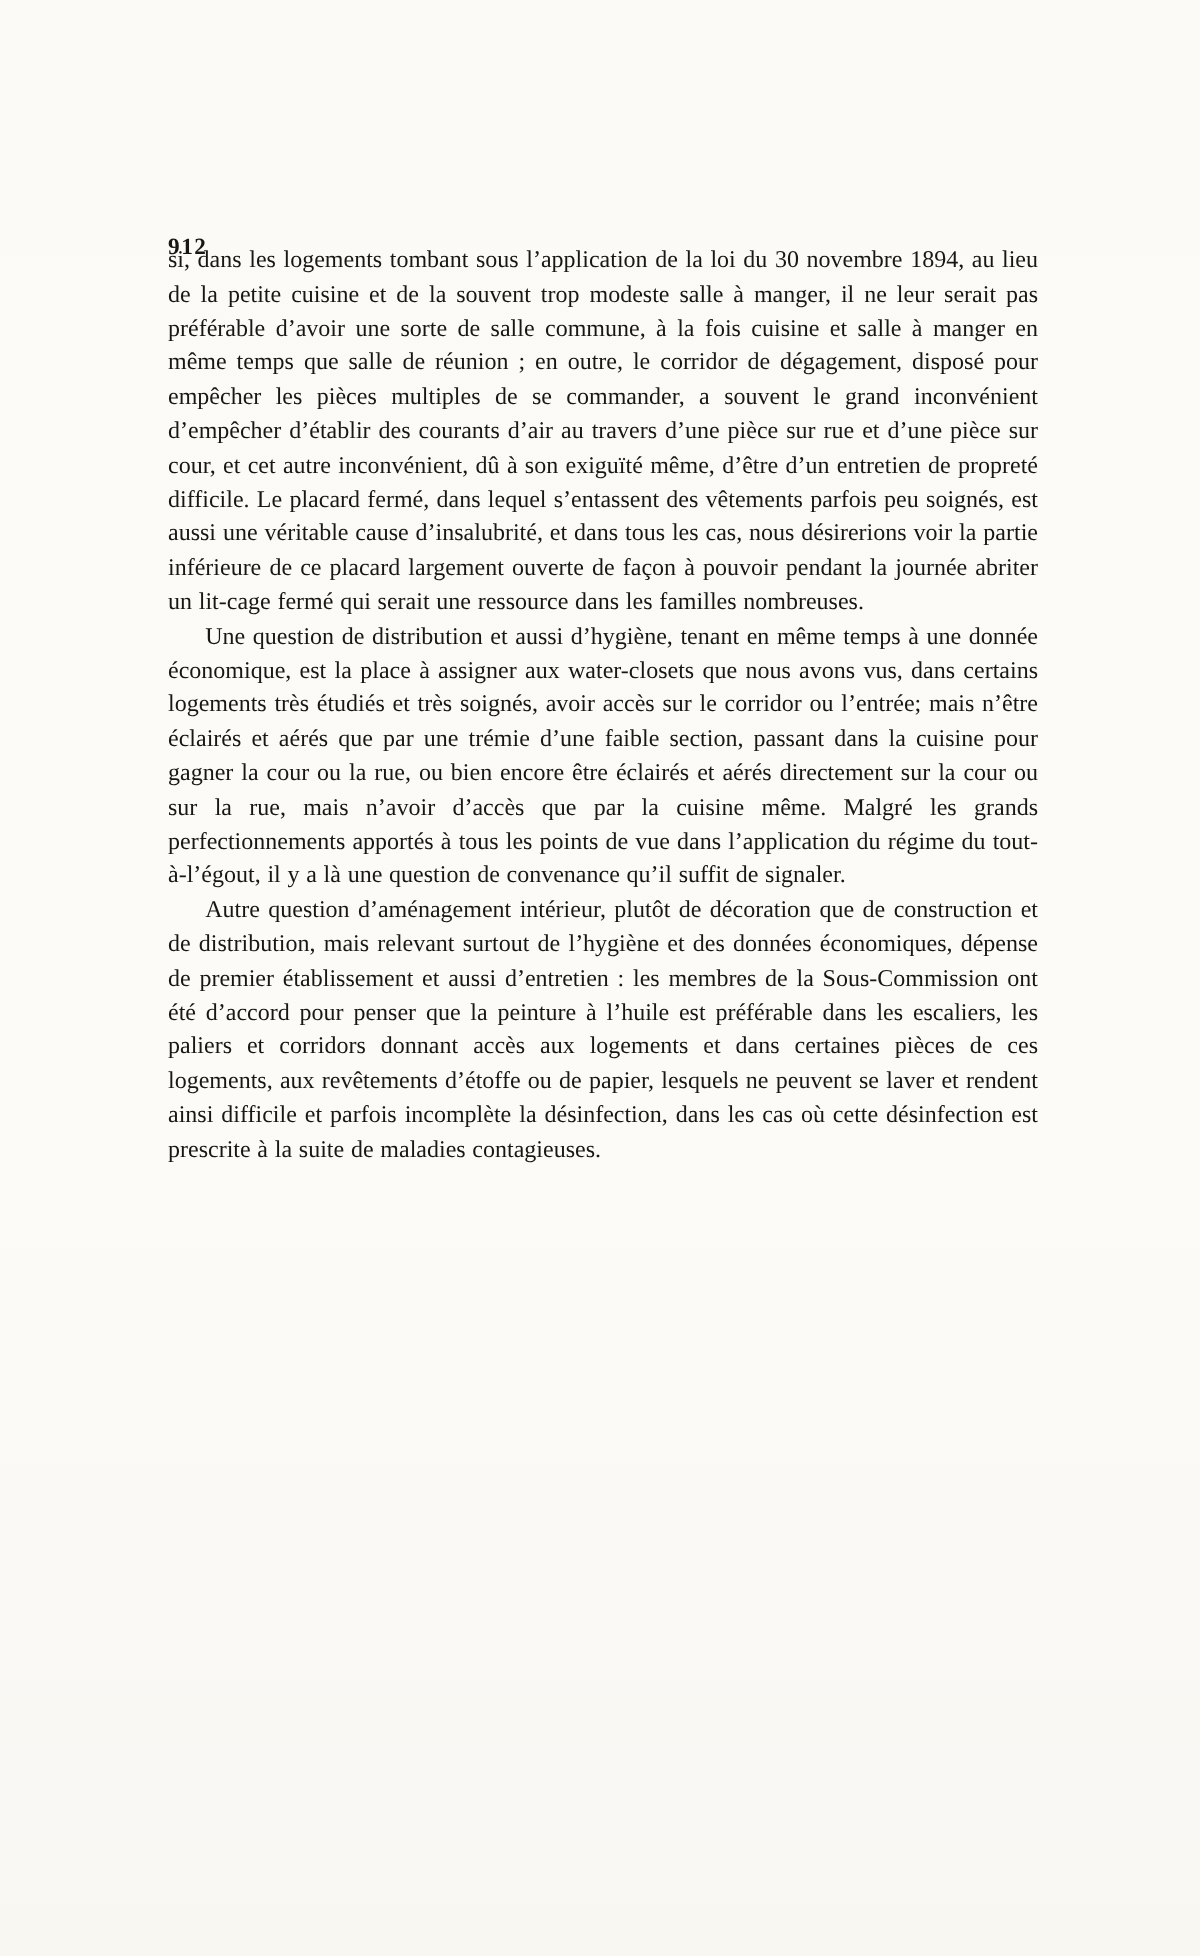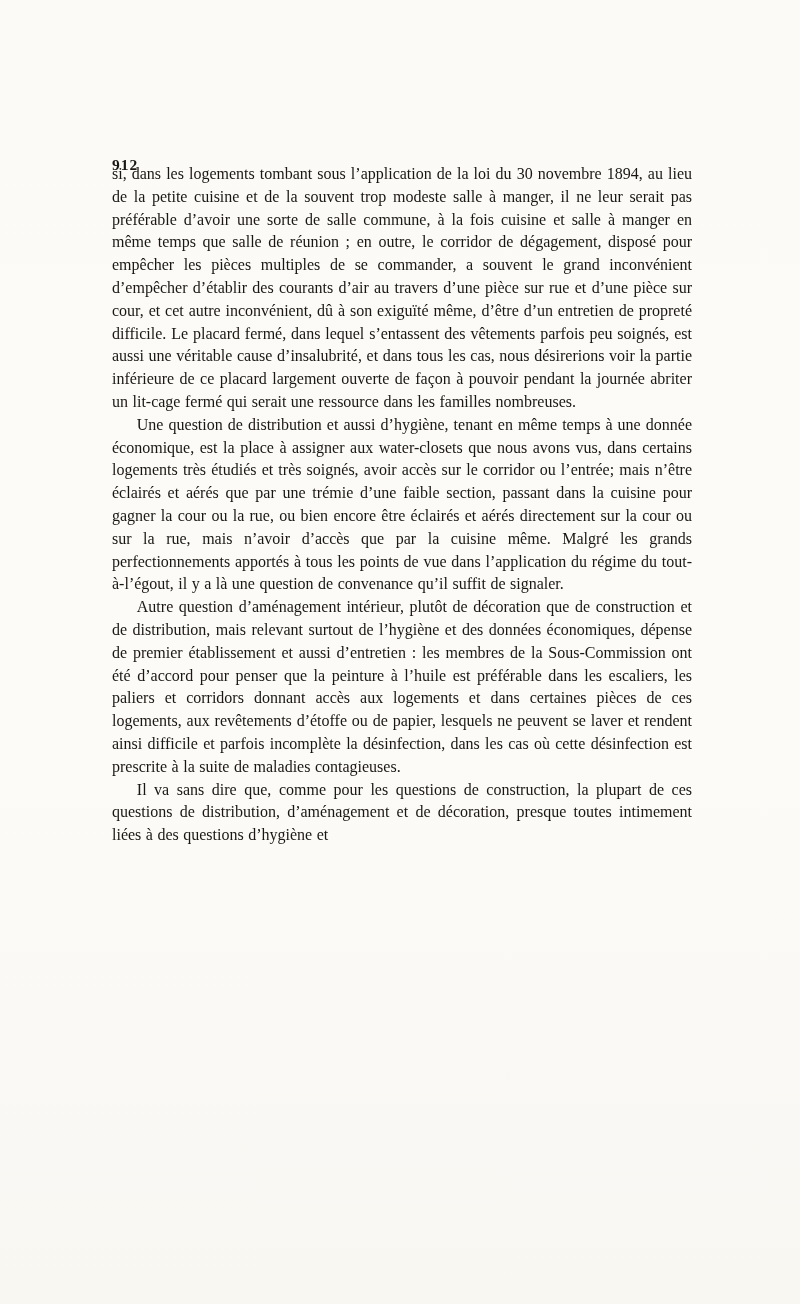--- a/index.html
+++ b/index.html
@@ -47,15 +47,14 @@
 <body>
 
 <div class="page">
   <div class="header">
     <span class="pagenum">912</span>
   </div>
   <div class="body-text">
     <p class="para first">si, dans les logements tombant sous l’application de la loi du 30 novembre 1894, au lieu de la petite cuisine et de la souvent trop modeste salle à manger, il ne leur serait pas préférable d’avoir une sorte de salle commune, à la fois cuisine et salle à manger en même temps que salle de réunion ; en outre, le corridor de dégagement, disposé pour empêcher les pièces multiples de se commander, a souvent le grand inconvénient d’empêcher d’établir des courants d’air au travers d’une pièce sur rue et d’une pièce sur cour, et cet autre inconvénient, dû à son exiguïté même, d’être d’un entretien de propreté difficile. Le placard fermé, dans lequel s’entassent des vêtements parfois peu soignés, est aussi une véritable cause d’insalubrité, et dans tous les cas, nous désirerions voir la partie inférieure de ce placard largement ouverte de façon à pouvoir pendant la journée abriter un lit-cage fermé qui serait une ressource dans les familles nombreuses.</p>
     <p class="para">Une question de distribution et aussi d’hygiène, tenant en même temps à une donnée économique, est la place à assigner aux water-closets que nous avons vus, dans certains logements très étudiés et très soignés, avoir accès sur le corridor ou l’entrée; mais n’être éclairés et aérés que par une trémie d’une faible section, passant dans la cuisine pour gagner la cour ou la rue, ou bien encore être éclairés et aérés directement sur la cour ou sur la rue, mais n’avoir d’accès que par la cuisine même. Malgré les grands perfectionnements apportés à tous les points de vue dans l’application du régime du tout-à-l’égout, il y a là une question de convenance qu’il suffit de signaler.</p>
     <p class="para">Autre question d’aménagement intérieur, plutôt de décoration que de construction et de distribution, mais relevant surtout de l’hygiène et des données économiques, dépense de premier établissement et aussi d’entretien : les membres de la Sous-Commission ont été d’accord pour penser que la peinture à l’huile est préférable dans les escaliers, les paliers et corridors donnant accès aux logements et dans certaines pièces de ces logements, aux revêtements d’étoffe ou de papier, lesquels ne peuvent se laver et rendent ainsi difficile et parfois incomplète la désinfection, dans les cas où cette désinfection est prescrite à la suite de maladies contagieuses.</p>
-    <p class="para">Il va sans dire que, comme pour les questions de construction, la plupart de ces questions de distribution, d’aménagement et de décoration, presque toutes intimement liées à des questions d’hygiène et</p>
   </div>
 </div>
 
 </body></html>

